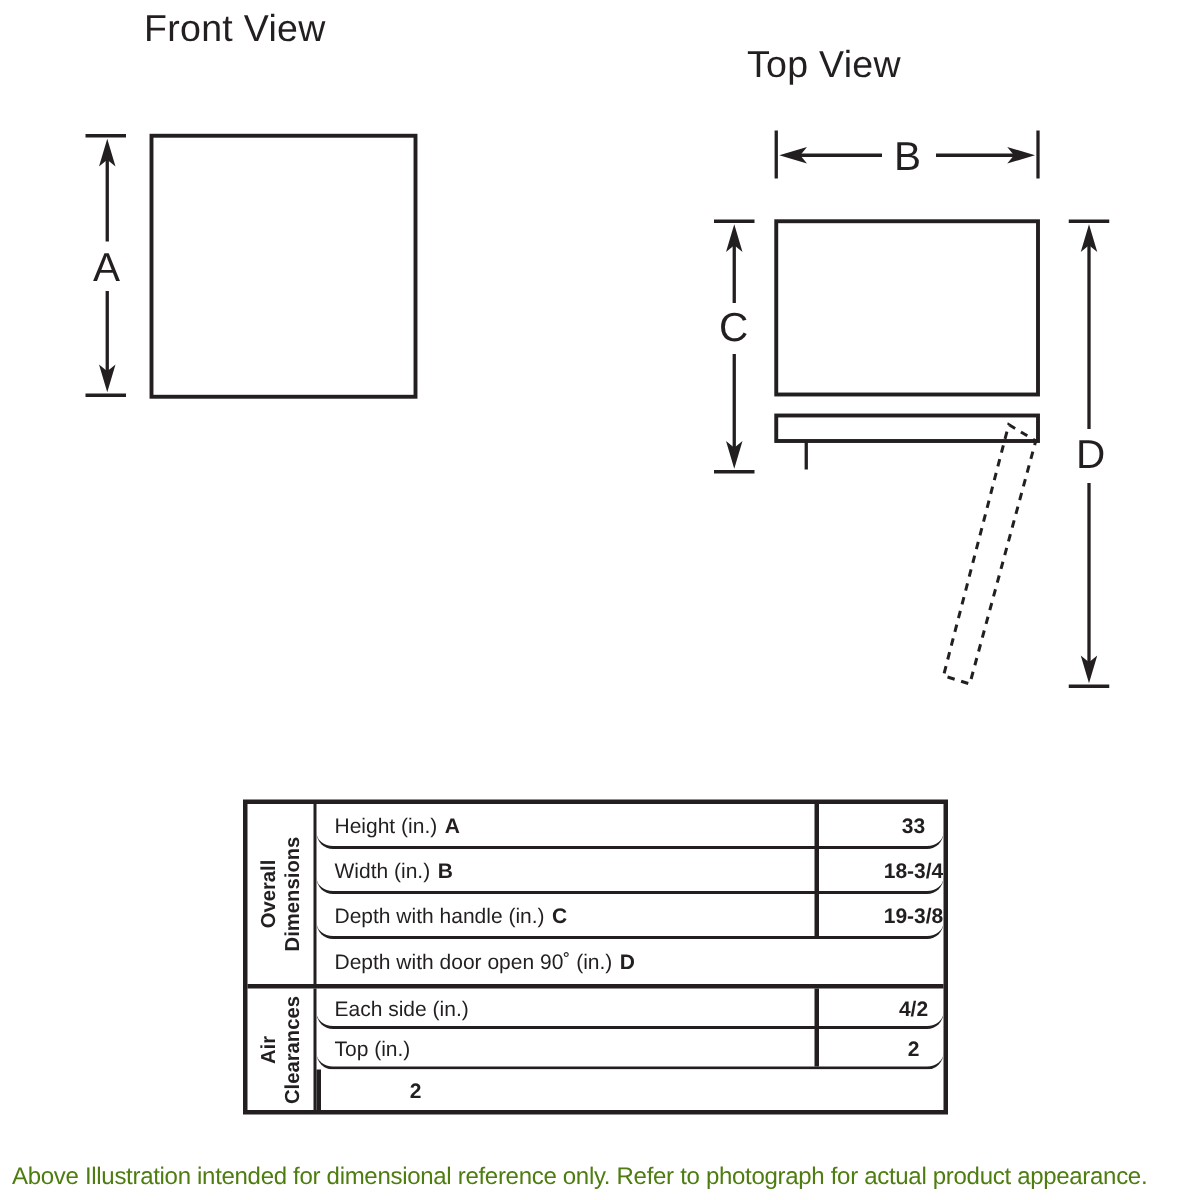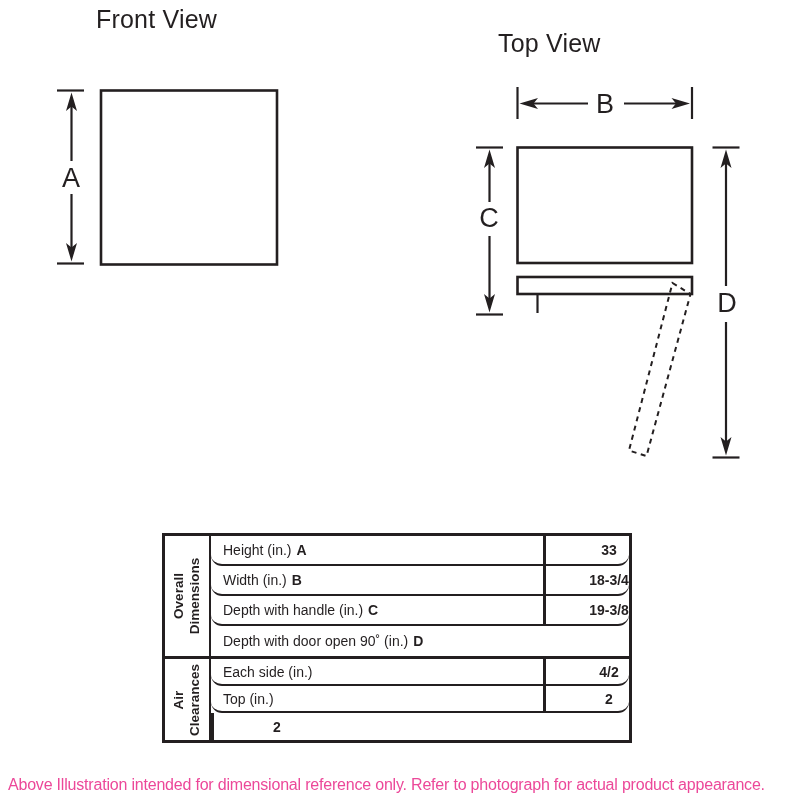--- a/index.html
+++ b/index.html
@@ -28,21 +28,21 @@
   .row { display:flex; height:30px; }
   .section.second .row { height:27px; }
   .row:not(:last-child) { border-bottom:2px solid #231f20;border-radius:11px; }
   .label-cell { flex:1; display:flex; align-items:center; padding-left:12px;
     font-size:14px; }
   .label-cell b { margin-left:5px; }
   .value-cell { width:86px; border-left:3px solid #231f20; display:flex;
     align-items:center; justify-content:center; font-weight:bold; font-size:14px;padding-left:43px; }
 
   .footer-note { position:absolute; left:8px; top:776px; width:790px;
-    font-size:16px; letter-spacing:-0.2px; color:#ec4899; white-space:nowrap; }
+    font-size:16px; letter-spacing:-0.2px; color:#4d7c0f; white-space:nowrap; }
 </style>
 </head>
 <body>
 
 <div class="canvas">
 
   <div class="view-title front">Front View</div>
   <div class="view-title top">Top View</div>
 
   <svg class="diagram" width="800" height="520" viewBox="0 0 800 520">

